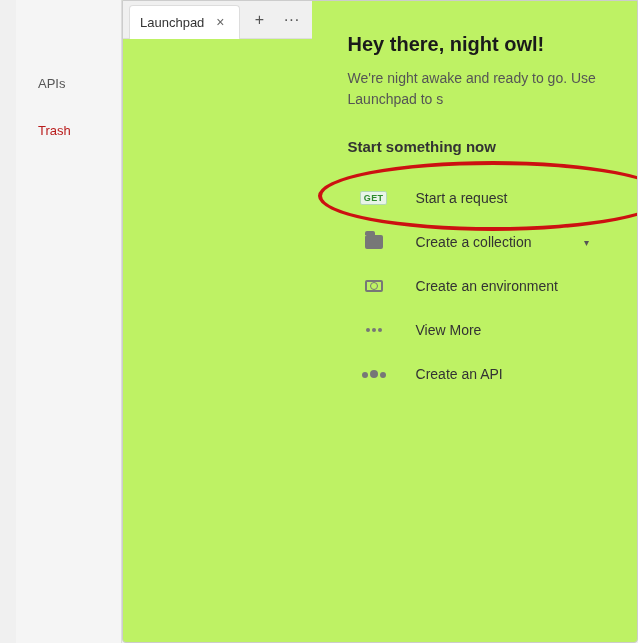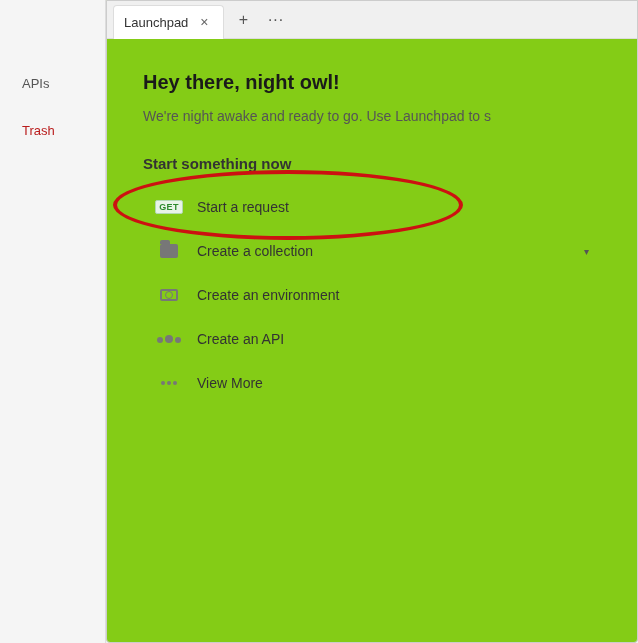--- a/index.html
+++ b/index.html
@@ -14,42 +14,42 @@
 
     
     .sidebar {
       width: 106px;
       background: #f5f5f5;
       border-right: 1px solid #ddd;
       display: flex;
       flex-direction: column;
       padding-top: 60px;
       flex-shrink: 0;
+      margin-left: 16px;
     }
     .sidebar-item {
       padding: 14px 16px;
       font-size: 13px;
       color: #333;
       cursor: pointer;
       border-radius: 4px;
       margin: 2px 6px;
     }
     .sidebar-item.apis {
       color: #555;
     }
     .sidebar-item.trash {
       color: #b91c1c;
     }
 
     
     .main {
       flex: 1;
       display: flex;
-      flex-direction: column;
-      background: #84cc16;
+      background: #bef264;
       border: 1px solid #ccc;
       border-radius: 0 0 4px 4px;
       overflow: hidden;
     }
 
     
     .tab-bar {
       display: flex;
       align-items: center;
       background: #f0f0f0;
@@ -117,34 +117,34 @@
     .page-subtitle {
       font-size: 14px;
       color: #555;
       margin-bottom: 28px;
       line-height: 1.5;
     }
     .section-heading {
       font-size: 15px;
       font-weight: 600;
       color: #333;
-      margin-bottom: 16px;
+      margin-bottom: 24px;
     }
 
     
     .action-list {
       display: flex;
       flex-direction: column;
       gap: 6px;
     }
 
     .action-item {
       display: flex;
       align-items: center;
-      gap: 14px;
+      gap: 28px;
       padding: 10px 12px;
       border-radius: 6px;
       cursor: pointer;
       font-size: 14px;
       color: #333;
       position: relative;
     }
 
     
     .action-item.highlighted {
@@ -320,35 +320,35 @@
 
       <div class="action-item">
         <div class="action-icon">
           <div class="env-icon"></div>
         </div>
         <span class="action-label">Create an environment</span>
       </div>
 
       <div class="action-item">
         <div class="action-icon">
+          <div class="dots-icon">
+            <span></span>
+              <span></span>
+              <span></span>
+          </div>
+        </div>
+        <span class="action-label">View More</span>
+      </div>
+
+      <div class="action-item">
+        <div class="action-icon">
           <div class="api-icon">
             <div class="api-dot"></div>
             <div class="api-dot large"></div>
             <div class="api-dot"></div>
           </div>
         </div>
         <span class="action-label">Create an API</span>
       </div>
 
-      <div class="action-item">
-        <div class="action-icon">
-          <div class="dots-icon">
-            <span></span>
-              <span></span>
-              <span></span>
-          </div>
-        </div>
-        <span class="action-label">View More</span>
-      </div>
-
     </div>
   </div>
 </div>
 
 </body></html>

